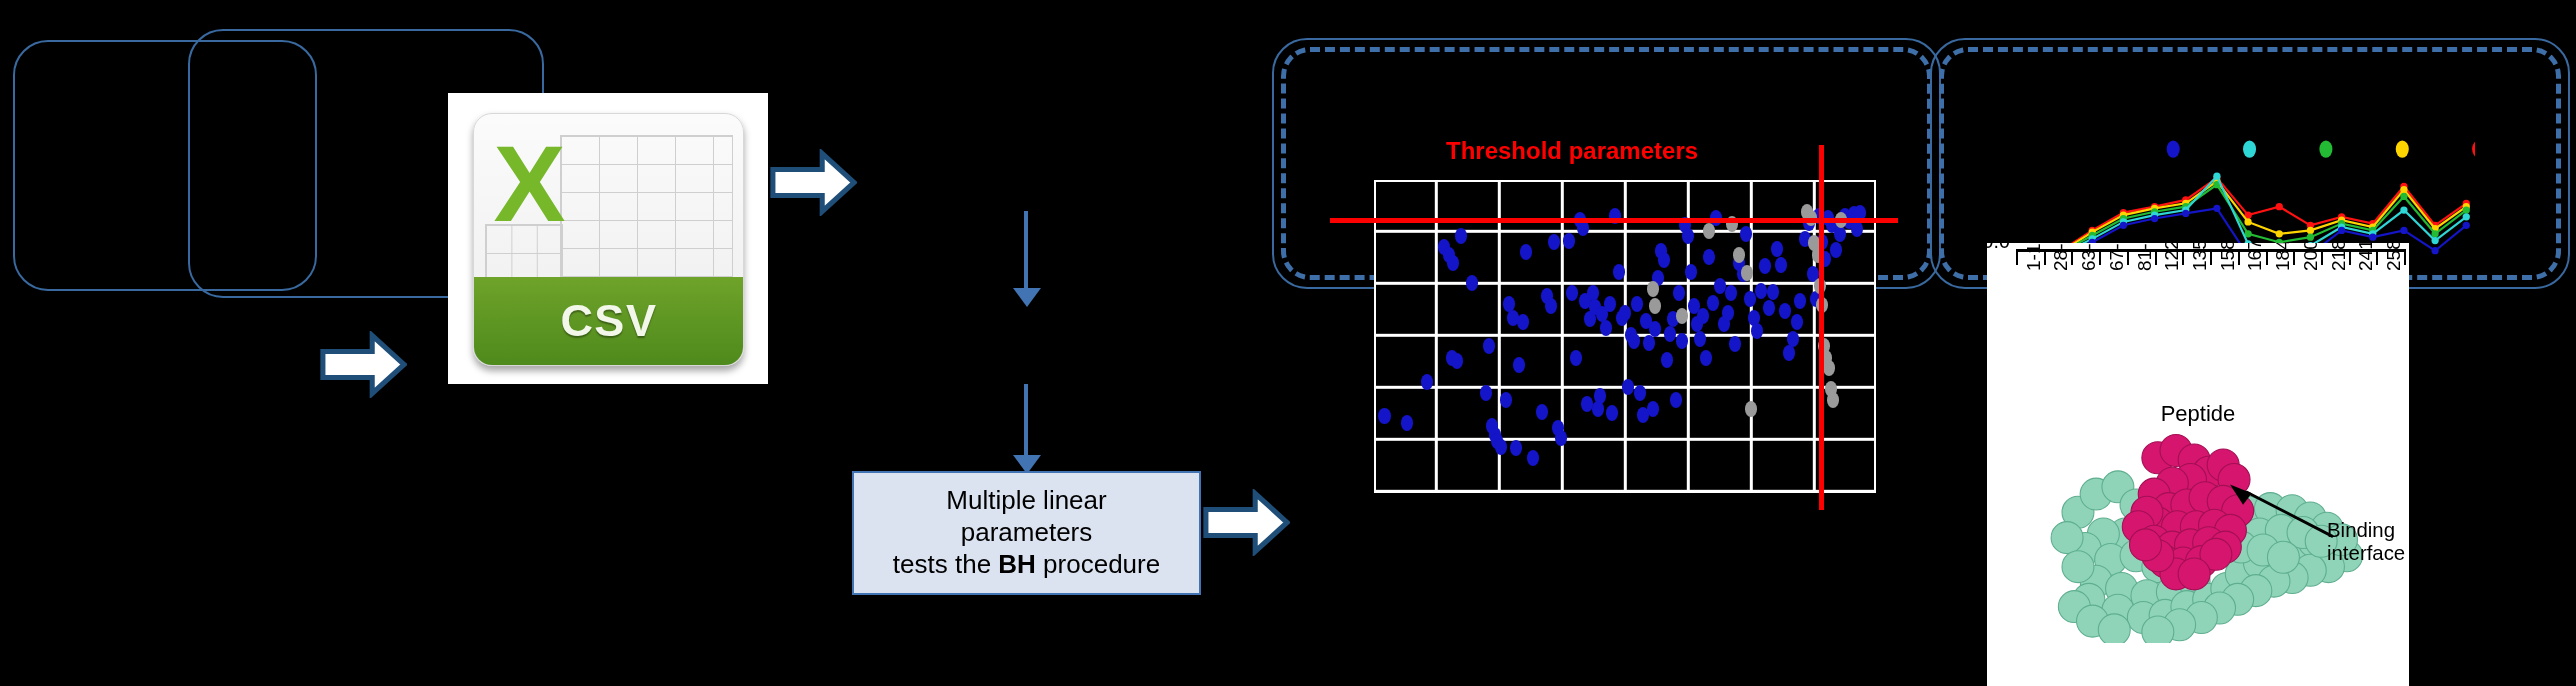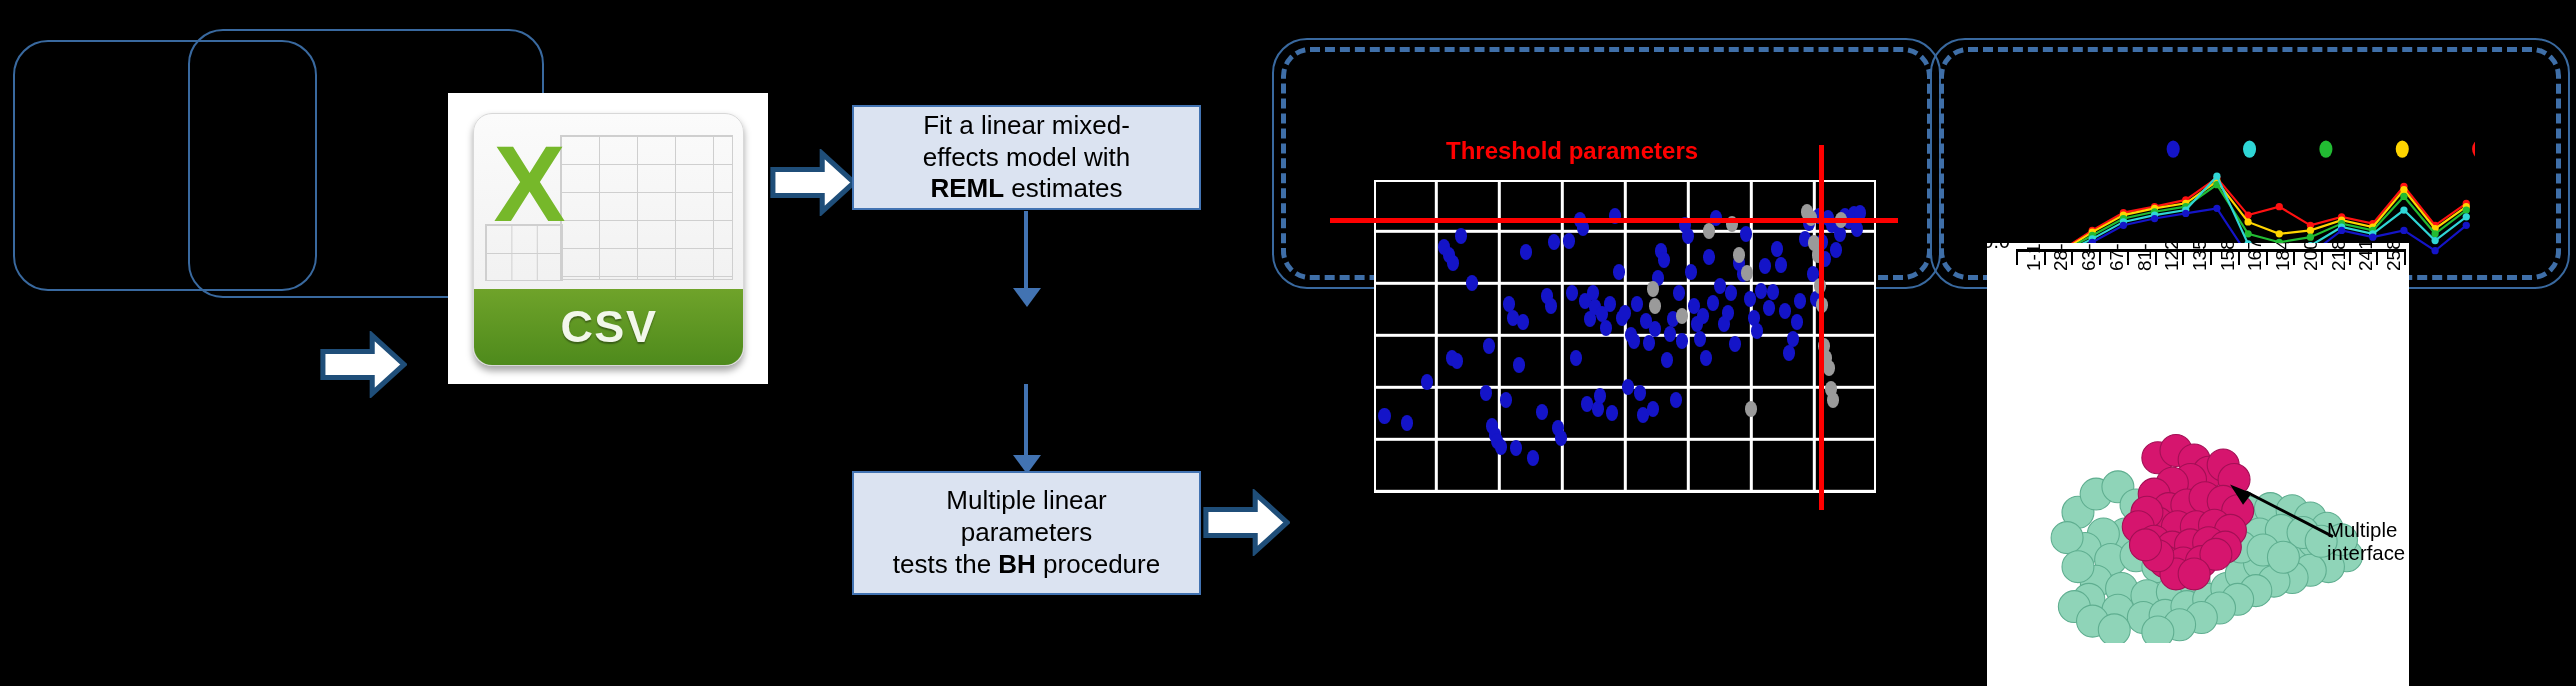--- a/index.html
+++ b/index.html
@@ -33,21 +33,21 @@
               linear-gradient(to right,#cfcfcf 0.7px,transparent 0.7px),
               linear-gradient(to bottom,#cfcfcf 0.7px,transparent 0.7px);
             background-size:38px 28px;border:0.7px solid #cfcfcf;}
   .csv-grid2{position:absolute;left:10.2px;top:110px;width:76px;height:55px;
             background-image:
               linear-gradient(to right,#cfcfcf 0.7px,transparent 0.7px),
               linear-gradient(to bottom,#cfcfcf 0.7px,transparent 0.7px);
             background-size:25.4px 28px;border:0.7px solid #cfcfcf;}
   .csv-x{position:absolute;left:19px;top:16px;font-size:108px;font-weight:bold;
          color:#76b82a;line-height:1;font-family:"Liberation Sans",sans-serif;}
-  .csv-band{position:absolute;left:0;right:0;bottom:0;height:76px;
+  .csv-band{position:absolute;left:0;right:0;bottom:0;height:88px;
             background:linear-gradient(#6fa32a,#4e8a1c);
             display:flex;align-items:center;justify-content:center;}
   .csv-band span{color:#f2f7ea;font-size:45px;font-weight:bold;letter-spacing:1.5px;
             text-shadow:0 1.5px 1.5px rgba(0,0,0,.35);}
 
   
   .pbox{position:absolute;background:#dbe3f1;border:2.2px solid #4273b2;
         box-sizing:border-box;display:flex;align-items:center;
         justify-content:center;text-align:center;color:#000;
         font-size:26px;line-height:1.22;padding:4.4px 7.3px;}
@@ -134,27 +134,20 @@
   <svg class="barrow" id="arrow-1" viewBox="0 0 120 92">
     <polygon points="4,28 72,28 72,6 116,46 72,86 72,64 4,64" fill="#ffffff" stroke="#1f4e79" stroke-width="7"></polygon>
   </svg>
   <svg class="barrow" id="arrow-2" viewBox="0 0 120 92">
     <polygon points="4,28 72,28 72,6 116,46 72,86 72,64 4,64" fill="#ffffff" stroke="#1f4e79" stroke-width="7"></polygon>
   </svg>
   <svg class="barrow" id="arrow-3" viewBox="0 0 120 92">
     <polygon points="4,28 72,28 72,6 116,46 72,86 72,64 4,64" fill="#ffffff" stroke="#1f4e79" stroke-width="7"></polygon>
   </svg>
 
-  <div class="pbox" id="box-reml">
-    <div>
-      <span>Fit a linear mixed-</span><br>
-      <span>effects model with</span><br>
-      <b>REML</b><span> estimates</span>
-    </div>
-  </div>
 
   <div class="vconn" id="vconn-1"></div>
   <div class="vhead" id="vhead-1"></div>
 
 
   <div class="vconn" id="vconn-2"></div>
   <div class="vhead" id="vhead-2"></div>
 
   <div class="pbox" id="box-bh">
     <div>
@@ -441,20 +434,21 @@
           <div class="peplabel" style="left: 202px;">135-144</div>
           <div class="peplabel" style="left: 230px;">158-166</div>
           <div class="peplabel" style="left: 257px;">167-180</div>
           <div class="peplabel" style="left: 285px;">184-199</div>
           <div class="peplabel" style="left: 313px;">200-214</div>
           <div class="peplabel" style="left: 341px;">218-237</div>
           <div class="peplabel" style="left: 368px;">241-257</div>
           <div class="peplabel" style="left: 396px;">258-266</div>
         </div>
     </div>
+    <div class="axistitle">Peptide</div>
 
     <svg class="protein" viewBox="0 0 500 300">
       <g id="receptor-blobs">
           <circle cx="95" cy="120" r="22" fill="#8fd4b8" stroke="#5fae90" stroke-width="1.5"></circle>
           <circle cx="120" cy="95" r="22" fill="#8fd4b8" stroke="#5fae90" stroke-width="1.5"></circle>
           <circle cx="150" cy="85" r="22" fill="#8fd4b8" stroke="#5fae90" stroke-width="1.5"></circle>
           <circle cx="175" cy="110" r="22" fill="#8fd4b8" stroke="#5fae90" stroke-width="1.5"></circle>
           <circle cx="200" cy="140" r="22" fill="#8fd4b8" stroke="#5fae90" stroke-width="1.5"></circle>
           <circle cx="160" cy="150" r="22" fill="#8fd4b8" stroke="#5fae90" stroke-width="1.5"></circle>
           <circle cx="130" cy="150" r="22" fill="#8fd4b8" stroke="#5fae90" stroke-width="1.5"></circle>
@@ -549,19 +543,19 @@
           <circle cx="188" cy="165" r="22" fill="#d6156e" stroke="#a30f55" stroke-width="1.5"></circle>
         </g>
     </svg>
 
     <svg class="bindarrow" viewBox="0 0 150 80">
       <line x1="146" y1="74" x2="26" y2="12" stroke="#000" stroke-width="4"></line>
       <polygon points="4,2 34,14 22,30" fill="#000"></polygon>
     </svg>
 
     <div class="bindlabel">
-      <div>Multiple</div>
+      <div>Binding</div>
       <div>interface</div>
     </div>
   </div>
 
 </div>
 
 
 </body></html>

